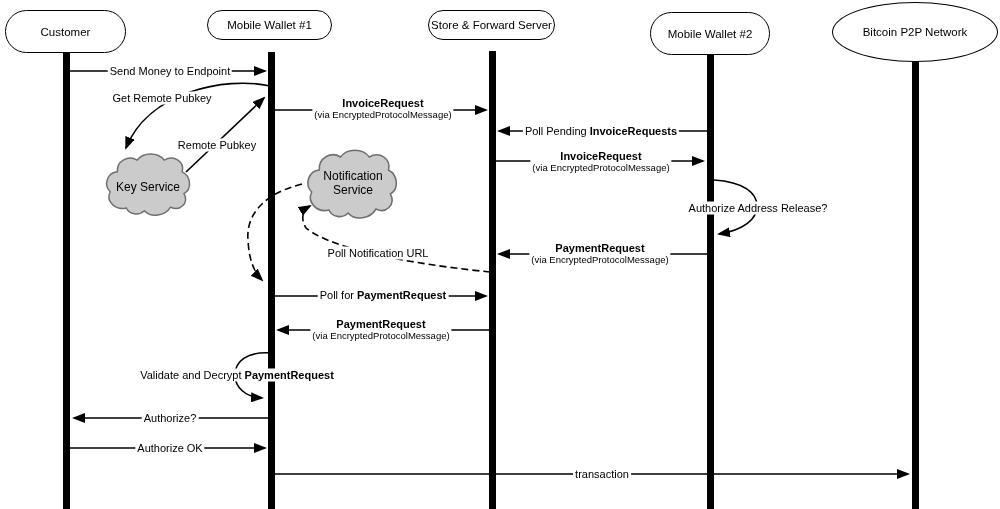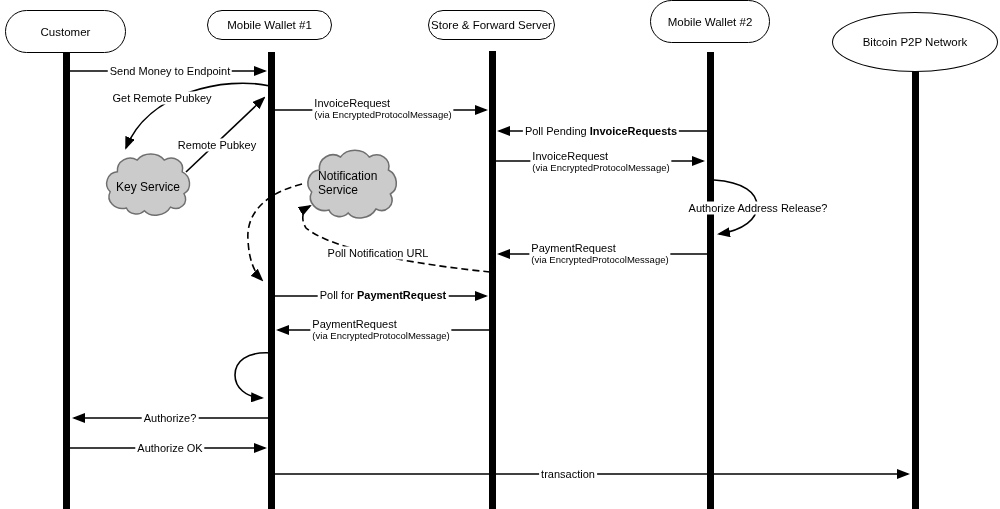--- a/index.html
+++ b/index.html
@@ -20,24 +20,24 @@
   .cloud{position:absolute;z-index:2;overflow:visible;}
   .cloudp{fill:#cbcbcb;stroke:#6f6f6f;stroke-width:1.6;}
   
   .arrows{position:absolute;left:0;top:0;width:1000px;height:509px;z-index:3;}
   .ln{stroke:#000;stroke-width:1.6;fill:none;}
   .dashed{stroke-dasharray:7 4;}
   
   .lbl{
     position:absolute;z-index:4;transform:translate(-50%,-50%);
     background:#fff;padding:0 2px;font-size:11px;line-height:13px;
-    white-space:nowrap;text-align:left;
+    white-space:nowrap;text-align:center;
   }
   .b{font-weight:bold;}
-  .vname{font-weight:normal;font-size:11px;line-height:12px;}
+  .vname{font-weight:bold;font-size:11px;line-height:12px;}
   .vvia{font-size:9.5px;line-height:11px;}
   .cloud-lbl{background:transparent;z-index:4;font-size:12px;}
   .cloud-lbl.wrap{white-space:normal;width:70px;line-height:14px;}
 </style>
 </head>
 <body>
 
 <div class="canvas">
 
   <div class="bar" style="left:63px;top:52px;height:457px"></div>
@@ -102,37 +102,38 @@
 
   <div class="lbl" style="left:378px;top:253px"><span>Poll Notification URL</span></div>
 
   <div class="lbl" style="left:383px;top:295px"><span>Poll for </span><span class="b">PaymentRequest</span></div>
 
   <div class="lbl" style="left:381px;top:329px">
     <div class="vname">PaymentRequest</div>
     <div class="vvia">(via EncryptedProtocolMessage)</div>
   </div>
 
+  <div class="lbl" style="left:237px;top:375px"><span>Validate and Decrypt </span><span class="b">PaymentRequest</span></div>
 
   <div class="lbl" style="left:170px;top:418px"><span>Authorize?</span></div>
   <div class="lbl" style="left:170px;top:448px"><span>Authorize OK</span></div>
-  <div class="lbl" style="left:568px;top:474px"><span>transaction</span></div>
+  <div class="lbl" style="left:602px;top:474px"><span>transaction</span></div>
 
   <div class="lbl cloud-lbl" style="left:148px;top:187px"><span>Key Service</span></div>
   <div class="lbl cloud-lbl wrap" style="left:353px;top:183px"><span>Notification Service</span></div>
 
   <div class="actor" style="left:5px;top:10px;width:121px;height:43px">
       <span>Customer</span>
     </div>
   <div class="actor" style="left:207px;top:10px;width:125px;height:30px">
       <span>Mobile Wallet #1</span>
     </div>
   <div class="actor" style="left:428px;top:10px;width:127px;height:30px">
       <span>Store &amp; Forward Server</span>
     </div>
-  <div class="actor" style="left:650px;top:0;width:120px;height:43px">
+  <div class="actor" style="left:650px;top:12px;width:120px;height:43px">
       <span>Mobile Wallet #2</span>
     </div>
-  <div class="actor ellipse" style="left:832px;top:12px;width:166px;height:60px">
+  <div class="actor ellipse" style="left:832px;top:2px;width:166px;height:60px">
       <span>Bitcoin P2P Network</span>
     </div>
 
 </div>
 
 </body></html>

